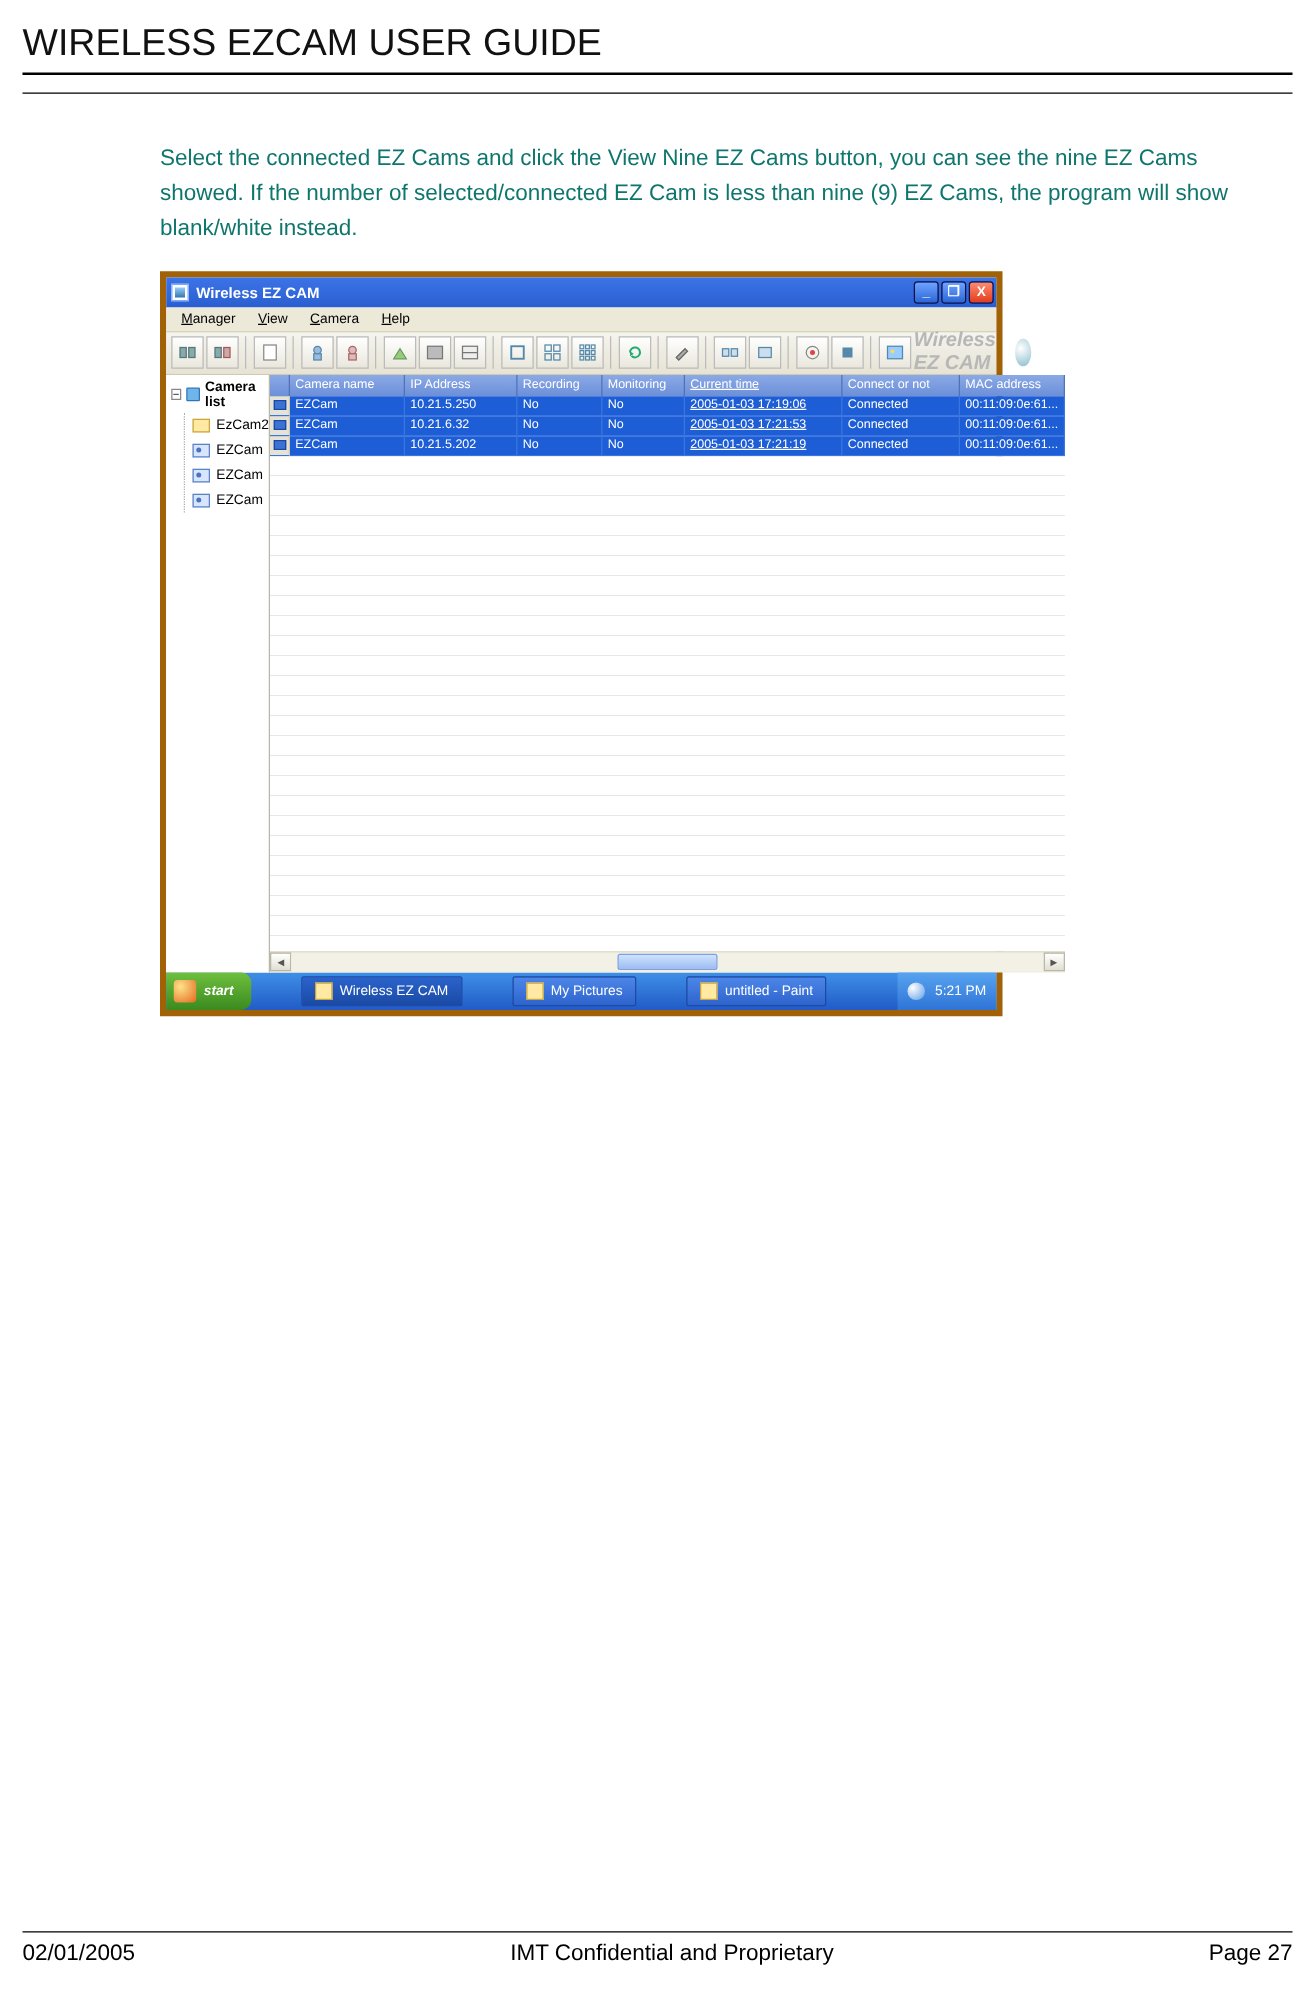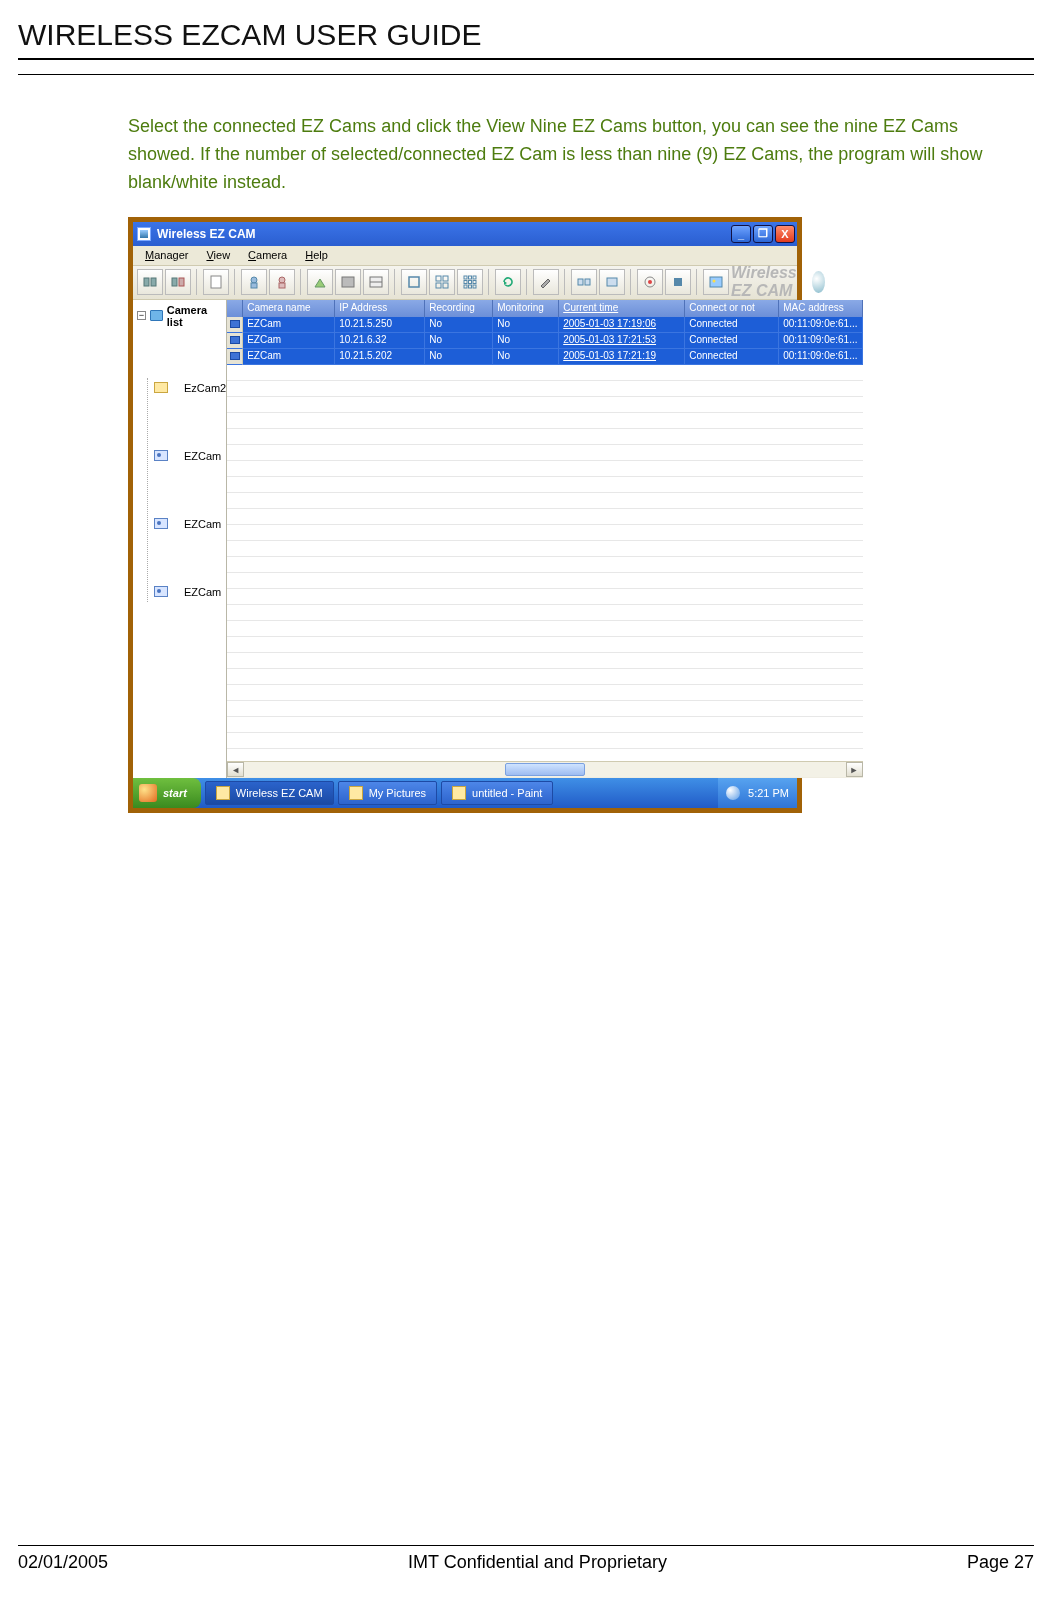--- a/index.html
+++ b/index.html
@@ -22,21 +22,21 @@
   .logo-rule { width: 218px; height: 3px; background: repeating-linear-gradient(90deg,#c23 0 2px,#27c 2px 4px); margin-top:1px;}
   .doc-title { font-size: 30px; color: #111; text-align: right; padding-bottom: 2px; }
 
   .rule-thick { border: 0; border-top: 2px solid #000; margin-top: 4px; }
   .rule-thin  { border: 0; border-top: 1px solid #000; margin-top: 14px; margin-bottom: 38px; }
 
   
   .sec-row { display: flex; gap: 14px; align-items: baseline; }
   .sec-num { font-weight: 700; font-size: 20px; }
   .sec-title { font-weight: 700; font-size: 20px; }
-  .body-text { margin: 14px 0 20px 110px; font-size: 18px; line-height: 1.55; color: #4d7c0f; max-width: 870px;}
+  .body-text { margin: 14px 0 20px 110px; font-size: 18px; line-height: 1.55; color: #0f766e; max-width: 870px;}
 
   
   .shot { width: 674px; margin-left: 110px; border: 5px solid #a16207; font-family: Tahoma, Arial, sans-serif; font-size: 11px; color: #000; }
 
   .titlebar { height: 24px; background: linear-gradient(#3b74e8,#2a5ed0); display: flex; align-items: center; justify-content: space-between; padding: 0 2px 0 4px; color: #fff; }
   .titlebar-left { display:flex; align-items:center; gap:6px; }
   .tb-icon { width:14px;height:14px;background:#fff;border:1px solid #7aa7ff; display:inline-block; position:relative;}
   .tb-icon::after{content:"";position:absolute;inset:2px;background:linear-gradient(#9cf,#37a);}
   .tb-title { font-weight:700; font-size:12px; }
   .tb-ctrls { display:flex; gap:2px; }
@@ -53,42 +53,42 @@
   .brand { color:#b7b7b7; font-weight:700; font-size:16px; font-style:italic; padding-right:8px; display:flex; align-items:center; gap:6px;}
   .brand .cam{width:22px;height:22px;border-radius:50%;background:radial-gradient(circle at 35% 35%,#fff,#8bc);}  
 
   .workarea { display:flex; height:478px; background:#fff; }
   .tree { width:128px; border-right:1px solid #b9b7a7; background:#fff; padding-top:2px;}
   .tree-root { display:flex;align-items:center;gap:4px;padding:2px 4px;}
   .exp{width:9px;height:9px;border:1px solid #888;font-size:9px;line-height:7px;text-align:center;background:#fff;}
   .folder{width:14px;height:11px;background:#6fb5e9;border:1px solid #2f76b9;border-radius:1px;display:inline-block;}
   .tree-label{font-weight:700;}
   .tree-kids{margin-left:14px;border-left:1px dotted #aaa;padding-left:6px;}
-  .kid{display:flex;align-items:center;gap:16px;padding:4px 0;margin-top:48px;}
+  .kid{display:flex;align-items:flex-end;gap:5px;padding:4px 0;}
   .kid-icon{width:14px;height:11px;border:1px solid #5a82c5;background:#d8e5ff;display:inline-block;position:relative;}
   .kid-icon::after{content:"";position:absolute;left:2px;top:2px;width:4px;height:4px;background:#4a74c0;border-radius:50%;}
   .kid-folder{width:14px;height:11px;background:#ffe9a3;border:1px solid #caa640;display:inline-block;}
 
   .grid { flex:1; display:flex; flex-direction:column; }
   .ghdr { display:flex; background:linear-gradient(#8aa9e6,#6c8fd8); color:#fff; height:17px; font-size:10px;}
   .ghdr div{border-right:1px solid #4f72b9;padding:2px 4px;white-space:nowrap;overflow:hidden;}
   .c0{width:16px;padding:0!important;}
   .c1{width:92px;} .c2{width:90px;} .c3{width:68px;} .c4{width:66px;} .c5{width:126px;text-decoration:underline;} .c6{width:94px;} .c7{flex:1;}
   .grow { display:flex; height:16px; background:#1d5ed7; color:#fff; font-size:10px;}
   .grow div{border-right:1px solid #3b75e0;border-bottom:1px solid #3b75e0;padding:1px 4px;white-space:nowrap;overflow:hidden;}
   .grow .c0{background:#e6e3d4;border-right:1px solid #cfcab0;display:flex;align-items:center;justify-content:center;}
   .row-ico{width:10px;height:8px;background:#3d72d5;border:1px solid #1b4aa5;}
   .gblank{flex:1; background:repeating-linear-gradient(#fff 0 16px,#fff 16px 17px); position:relative;}
   .gblank::before{content:"";position:absolute;inset:0;background:repeating-linear-gradient(to bottom,transparent 0 15px,#e7e7e7 15px 16px);}
   .hscroll{height:17px;background:#efece0;border-top:1px solid #cfcab0;display:flex;align-items:center;}
   .hscroll .sarrow{width:17px;height:15px;border:1px solid #b9b7a7;background:linear-gradient(#fff,#e2dfd0);display:flex;align-items:center;justify-content:center;font-size:9px;color:#555;}
   .hscroll .strack{flex:1;height:15px;background:#f3f1e6;}
   .hscroll .sthumb{width:80px;height:13px;margin:1px auto;background:linear-gradient(#cfe3ff,#9dbcf1);border:1px solid #7aa0e0;border-radius:2px;}
 
-  .taskbar { height:30px; background:linear-gradient(#3f8fe6,#215bc7); display:flex; align-items:center; color:#fff; font-size:11px;}
+  .taskbar { height:30px; background:linear-gradient(#3f8fe6,#215bc7); display:flex; align-items:center; color:#fff; font-size:11px;gap:36px;}
   .start { height:30px; background:linear-gradient(#6fbf3f,#3a8a1f); display:flex;align-items:center;gap:6px;padding:0 14px 0 6px; border-radius:0 8px 8px 0; font-weight:700; font-style:italic;}
   .start .orb{width:18px;height:18px;background:radial-gradient(circle at 30% 30%,#ffe28a,#e26a1f);border-radius:3px;}
   .task { height:24px; margin-left:4px; padding:0 10px; background:linear-gradient(#4d86e8,#2d64cd); border:1px solid #1d4aa5; border-radius:2px; display:flex;align-items:center;gap:6px;}
   .task.active{background:linear-gradient(#2b63cb,#1a4aa5);}
   .task .ti{width:14px;height:14px;background:#ffe9a3;border:1px solid #caa640;}
   .tray{margin-left:auto;height:30px;background:linear-gradient(#57a3f0,#2f74d6);display:flex;align-items:center;gap:8px;padding:0 8px;}
   .tray .ti2{width:14px;height:14px;border-radius:50%;background:radial-gradient(circle at 30% 30%,#fff,#5a9be6);}
 
   
   .footer { position:absolute; bottom:32px; left:18px; right:18px; }

